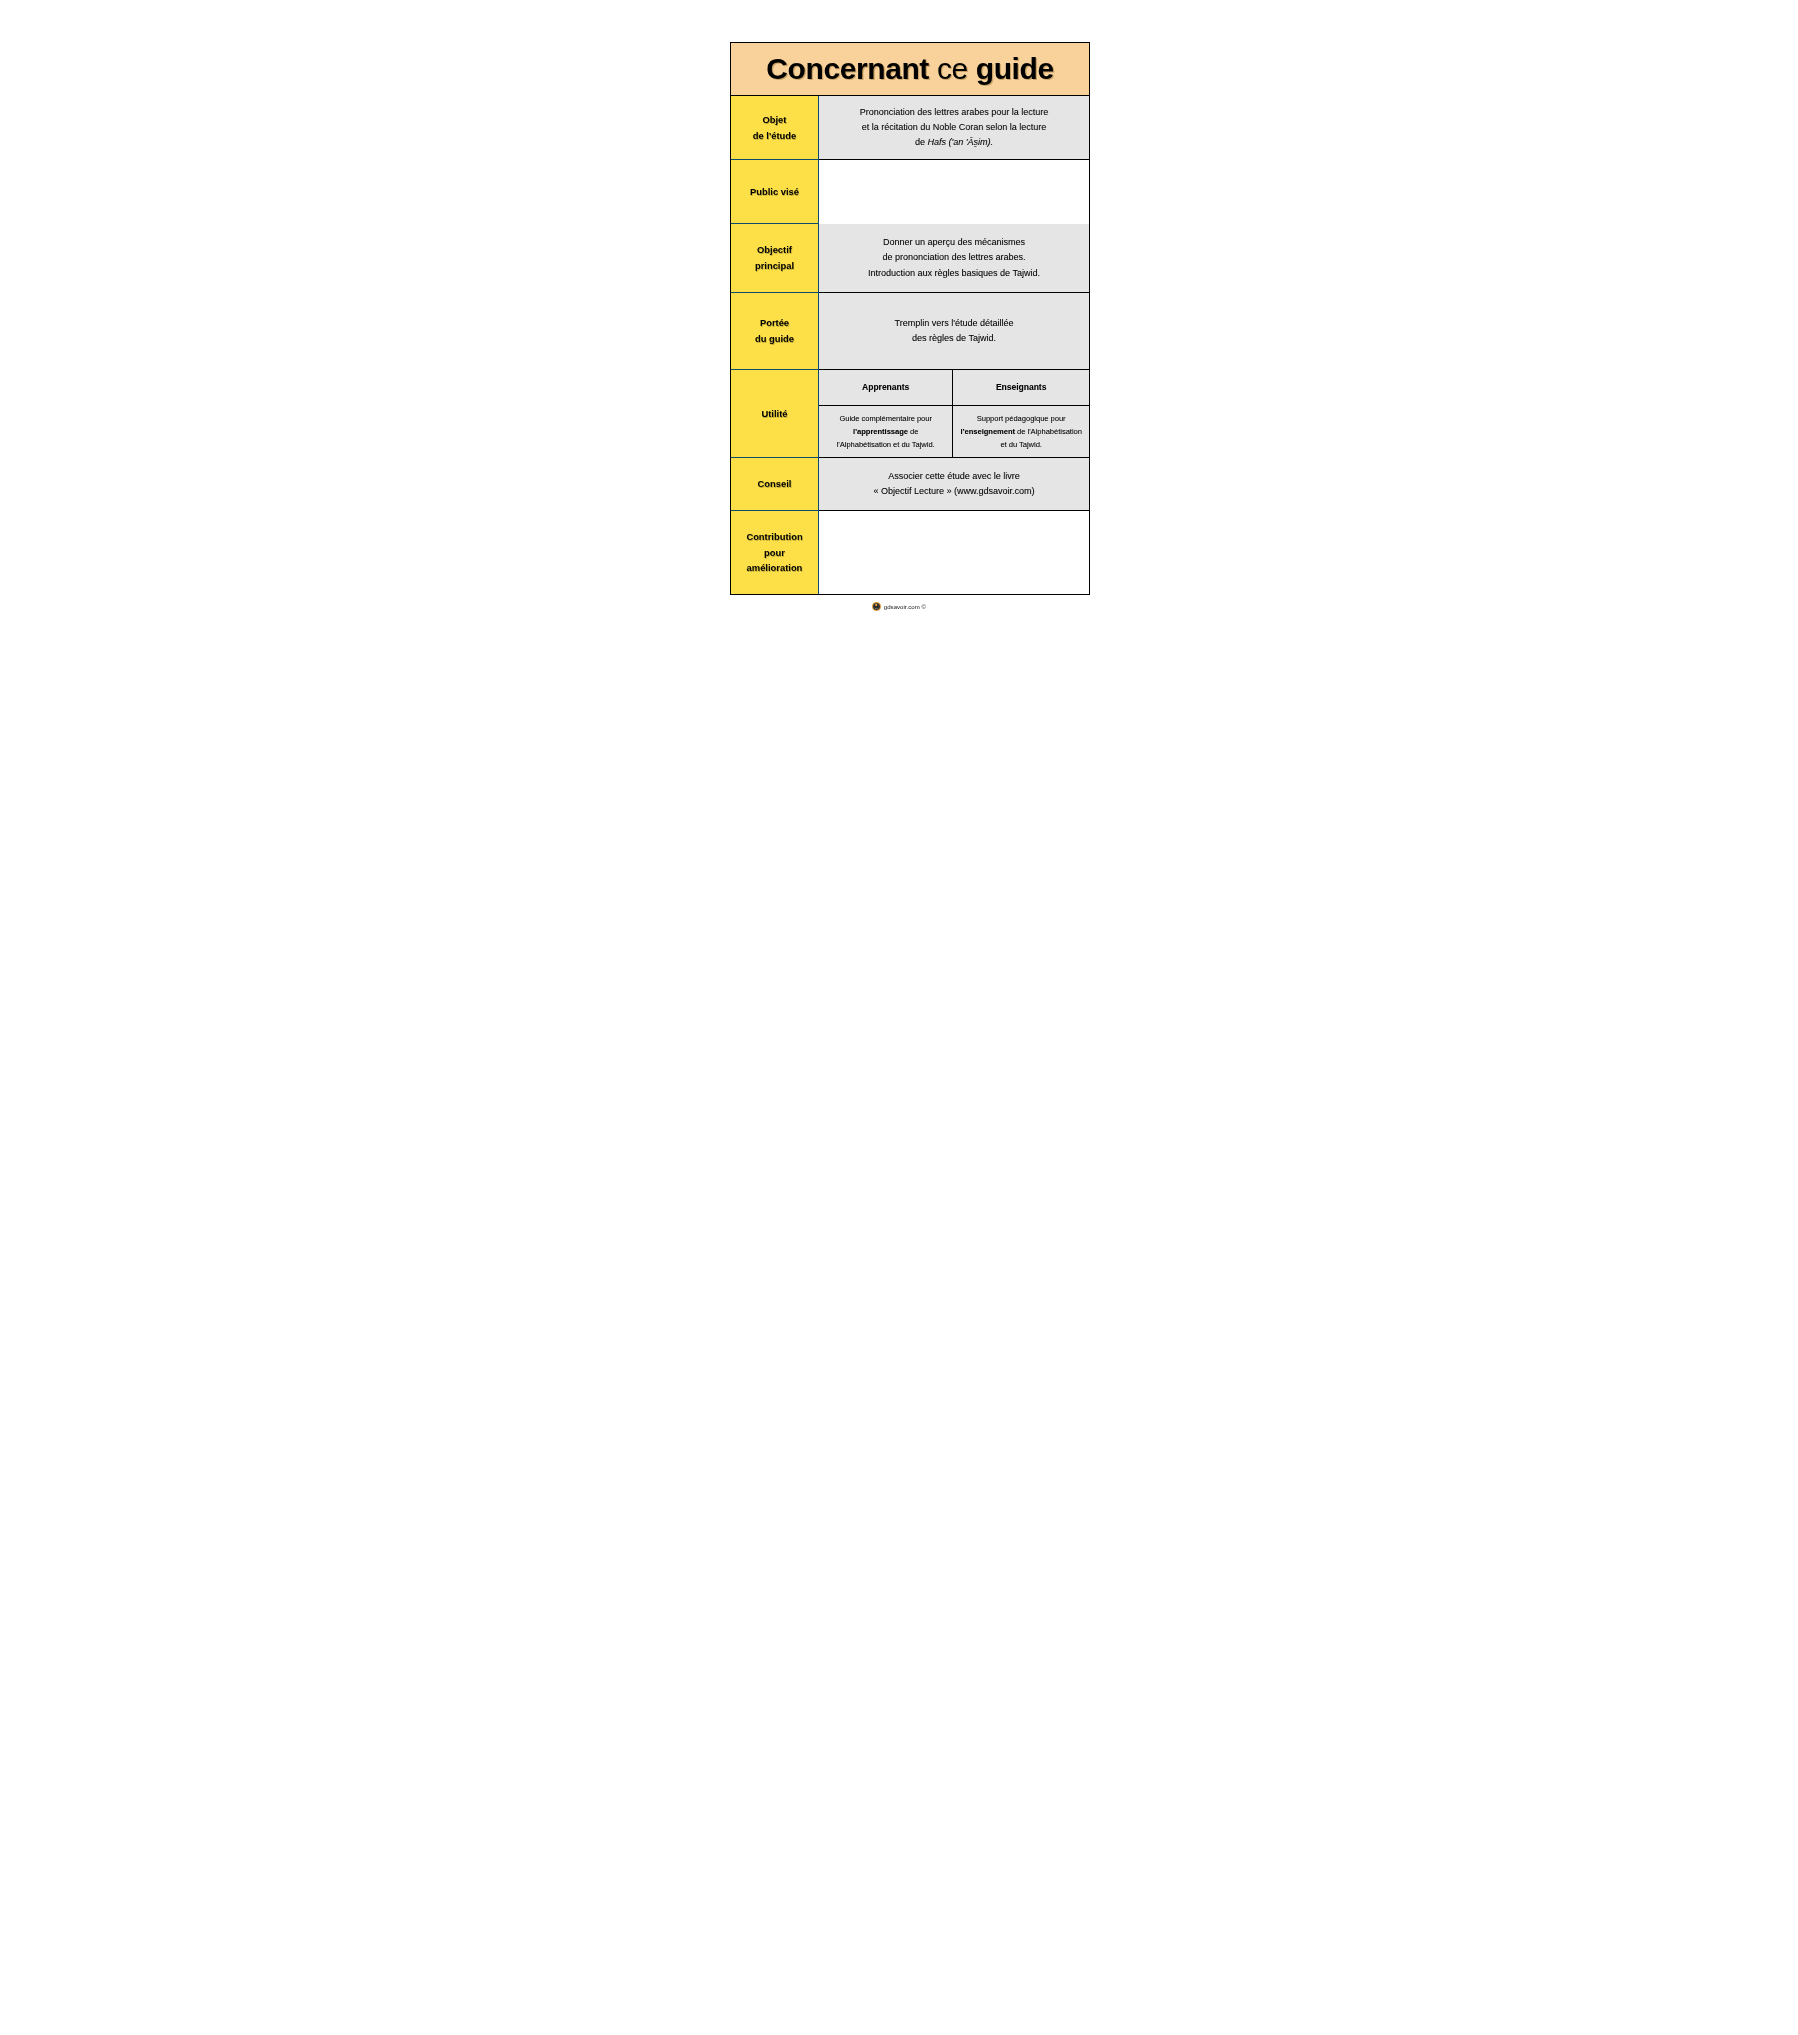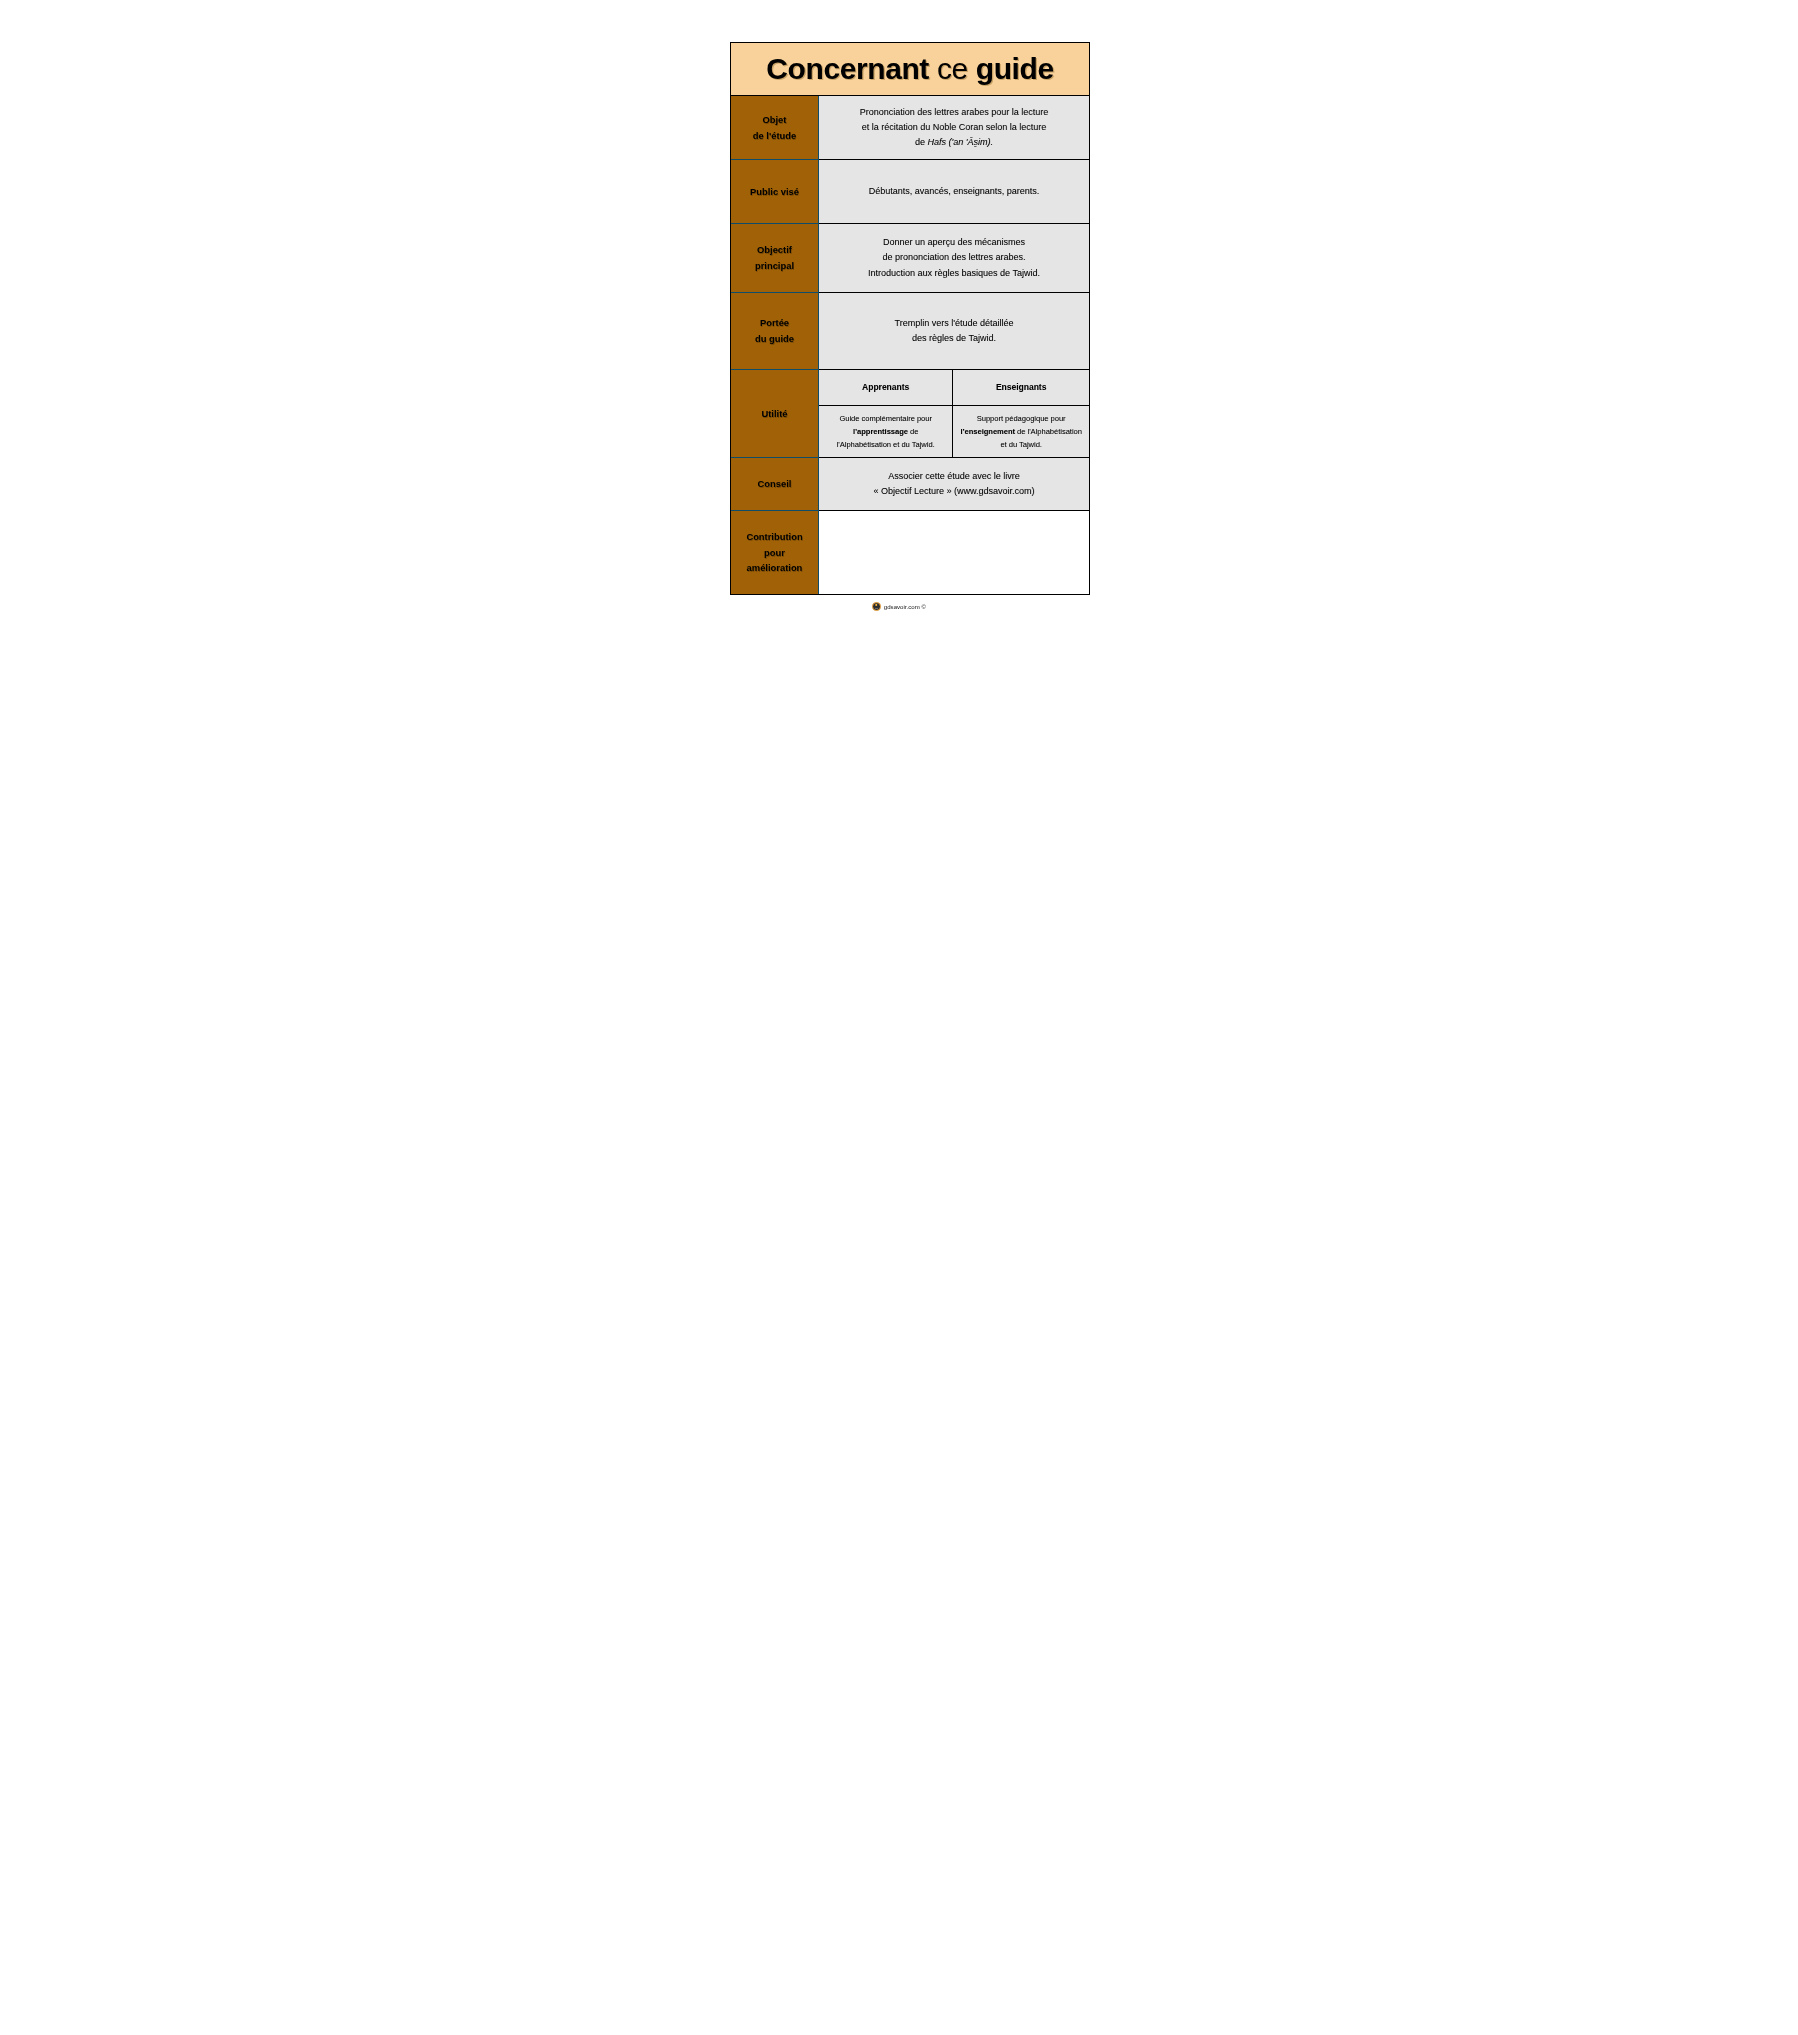--- a/index.html
+++ b/index.html
@@ -34,21 +34,21 @@
   .row{display:flex;box-sizing:border-box;}
   .r-objet{height:64px;}
   .r-public{height:64px;}
   .r-objectif{height:69px;}
   .r-portee{height:77px;}
   .r-utilite{height:88px;}
   .r-conseil{height:53px;}
   .r-contribution{height:83px;}
   .label-cell{
     width:88px;flex:0 0 88px;
-    background:#a16207;
+    background:#fde047;
     border-right:0.8px solid #0D4D6B;
     border-bottom:1.2px solid #0D4D6B;
     display:flex;align-items:center;justify-content:center;
     text-align:center;
     font-weight:bold;font-size:9.4px;line-height:1.7;
     white-space:pre-line;
     text-shadow:0.6px 0.6px 0 rgba(0,0,0,0.25);
     box-sizing:border-box;
     padding:1.6px 3.3px;
   }
@@ -132,23 +132,20 @@
 de l'étude</div>
       <div class="content-cell">
         <span class="content-line">Prononciation des lettres arabes pour la lecture</span>
         <span class="content-line">et la récitation du Noble Coran selon la lecture</span>
         <span class="content-line"><span>de </span><span class="italic">Hafs ('an 'Ās̱im).</span></span>
       </div>
     </div>
 
     <div class="row r-public">
       <div class="label-cell">Public visé</div>
-      <div class="content-cell">
-        <span class="content-line">Débutants, avancés, enseignants, parents.</span>
-      </div>
     </div>
 
     <div class="row r-objectif">
       <div class="label-cell">Objectif
 principal</div>
       <div class="content-cell">
         <span class="content-line">Donner un aperçu des mécanismes</span>
         <span class="content-line">de prononciation des lettres arabes.</span>
         <span class="content-line">Introduction aux règles basiques de Tajwid.</span>
       </div>

